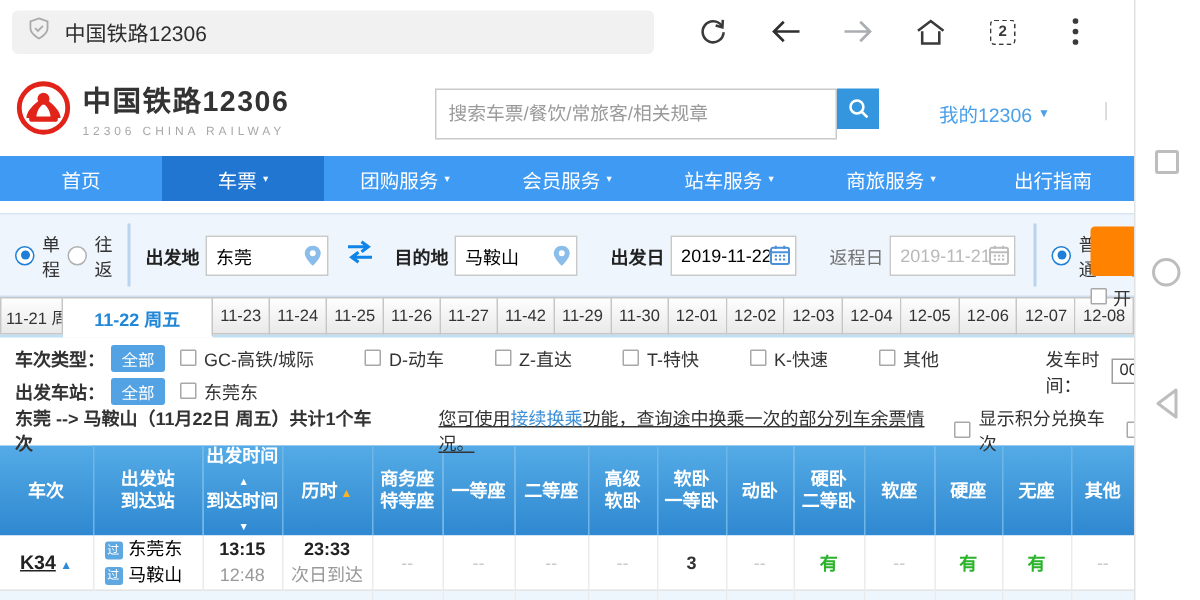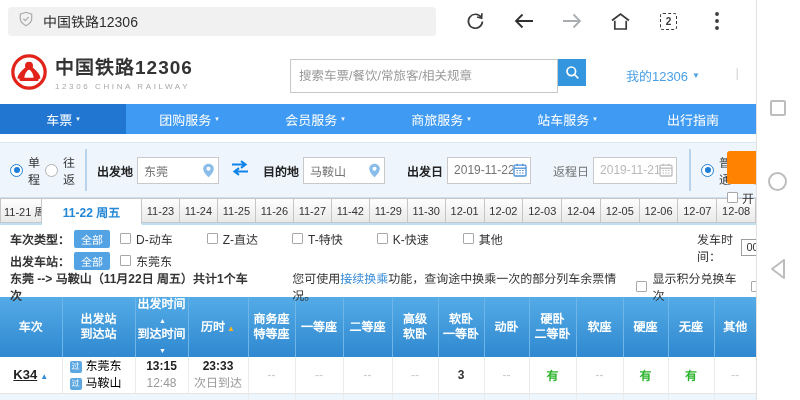--- a/index.html
+++ b/index.html
@@ -46,21 +46,21 @@
   .radio-row { display:flex; align-items:center; gap:5px; font-size:12px; color:#333; cursor:pointer; }
   .radio { width:13px; height:13px; border:1px solid #b0b0b0; border-radius:50%; background:#fff; position:relative; flex:none; }
   .radio.sel { border-color:#1e7fd8; }
   .radio.sel .dot { position:absolute; left:2.5px; top:2.5px; width:6px; height:6px; border-radius:50%; background:#1e7fd8; }
   .radio.dis { border-color:#d0d0d0; background:#f4f4f4; }
   .radio.dis + .rlabel { color:#9a9a9a; }
   .vdiv { width:2px; height:42px; background:#b9d4ec; flex:none; }
   .field-label { font-size:12px; color:#222; font-weight:bold; margin:0 4px 0 10px; white-space:nowrap; }
   .field-label.dis { color:#737373; font-weight:normal; }
   .input-wrap { position:relative; flex:none; }
-  .txt-input { width:82px; height:27px; border:1px solid #c9c9c9; font-size:12px; padding:0 17px 0 6px; color:#737373; background:#fff; outline:none; font-family:inherit; }
+  .txt-input { width:82px; height:27px; border:1px solid #c9c9c9; font-size:12px; padding:0 17px 0 6px; color:#000000; background:#fff; outline:none; font-family:inherit; }
   .txt-input.date { width:84px; }
   .txt-input.dis { color:#b9b9b9; }
   .in-icon { position:absolute; right:4px; top:6px; pointer-events:none; }
   .swap { margin:0 2px 0 10px; cursor:pointer; }
   .ml24 { margin-left:22px; }
   .query-btn { position:absolute; left:727px; top:8px; width:60px; height:33px; background:#ff8201; border:none; border-radius:3px; cursor:pointer; }
   .partial-cb { position:absolute; left:727px; top:46px; display:flex; align-items:center; gap:4px; font-size:12px; color:#333; }
   .cb { display:inline-block; width:11px; height:11px; border:1px solid #a8a8a8; background:#fff; border-radius:1px; flex:none; }
 
   
@@ -75,21 +75,21 @@
   .f-label { font-weight:bold; white-space:nowrap; }
   .all-badge { background:#53a2e4; color:#fff; font-size:11px; padding:1px 7px; border-radius:2px; margin:0 10px 0 4px; cursor:pointer; }
   .cb-wrap { display:flex; align-items:center; }
   .cb-item { display:flex; align-items:center; gap:5px; margin-right:34px; cursor:pointer; white-space:nowrap; }
   .time-group { position:absolute; left:687px; top:1px; display:flex; align-items:center; }
   .time-box { width:60px; height:17px; border:1px solid #9e9e9e; background:#fff; font-size:11px; padding:1px 4px; color:#333; margin-left:4px; }
 
   
   .result-bar { display:flex; align-items:center; height:22px; font-size:12px; color:#333; padding-left:10px; }
   .summary { font-weight:bold; }
-  .tip { margin-left:36px; }
+  .tip { margin-left:36px;text-decoration:underline; }
   .blue-link { color:#3d8fd8; cursor:pointer; }
   .points { margin-left:auto; display:flex; align-items:center; gap:6px; }
   .edge-cb { margin-right:-6px; margin-left:4px; }
 
   
   table { width:756px; border-collapse:collapse; table-layout:fixed; font-size:12px; }
   thead th { background:linear-gradient(#54abe6,#2f88d0); color:#fff; font-weight:bold; height:32px; line-height:1.25; border-left:1px solid #6fb6e8; cursor:pointer; }
   thead th:first-child { border-left:none; }
   .sort { font-size:7px; margin-left:2px; }
   .sort.orange { color:#ffb41e; font-size:8px; }
@@ -181,25 +181,26 @@
         </button>
       </div>
       <div class="account">
         <span>我的12306</span>
         <span class="acct-caret">▼</span>
       </div>
       <div class="hdr-divider">|</div>
     </div>
 
     <div class="main-nav">
+        <div class="nav-item">首页</div>
         <div class="nav-item active">车票<span class="caret">▾</span></div>
         <div class="nav-item">团购服务<span class="caret">▾</span></div>
         <div class="nav-item">会员服务<span class="caret">▾</span></div>
+        <div class="nav-item">站车服务<span class="caret">▾</span></div>
         <div class="nav-item">商旅服务<span class="caret">▾</span></div>
-        <div class="nav-item">站车服务<span class="caret">▾</span></div>
         <div class="nav-item">出行指南</div>
       </div>
 
     <div class="query-box">
       <div class="trip-group">
           <label class="radio-row">
             <span class="radio sel">
               <span class="dot"></span>
             </span>
             <span class="rlabel">单程</span>
@@ -299,20 +300,24 @@
         <div class="tab">12-06</div>
         <div class="tab">12-07</div>
         <div class="tab">12-08</div>
       </div>
 
     <div class="filters">
       <div class="f-row">
         <span class="f-label">车次类型：</span>
         <span class="all-badge">全部</span>
         <span class="cb-wrap">
+            <label class="cb-item">
+              <span class="cb"></span>
+              <span>GC-高铁/城际</span>
+            </label>
             <label class="cb-item">
               <span class="cb"></span>
               <span>D-动车</span>
             </label>
             <label class="cb-item">
               <span class="cb"></span>
               <span>Z-直达</span>
             </label>
             <label class="cb-item">
               <span class="cb"></span>

